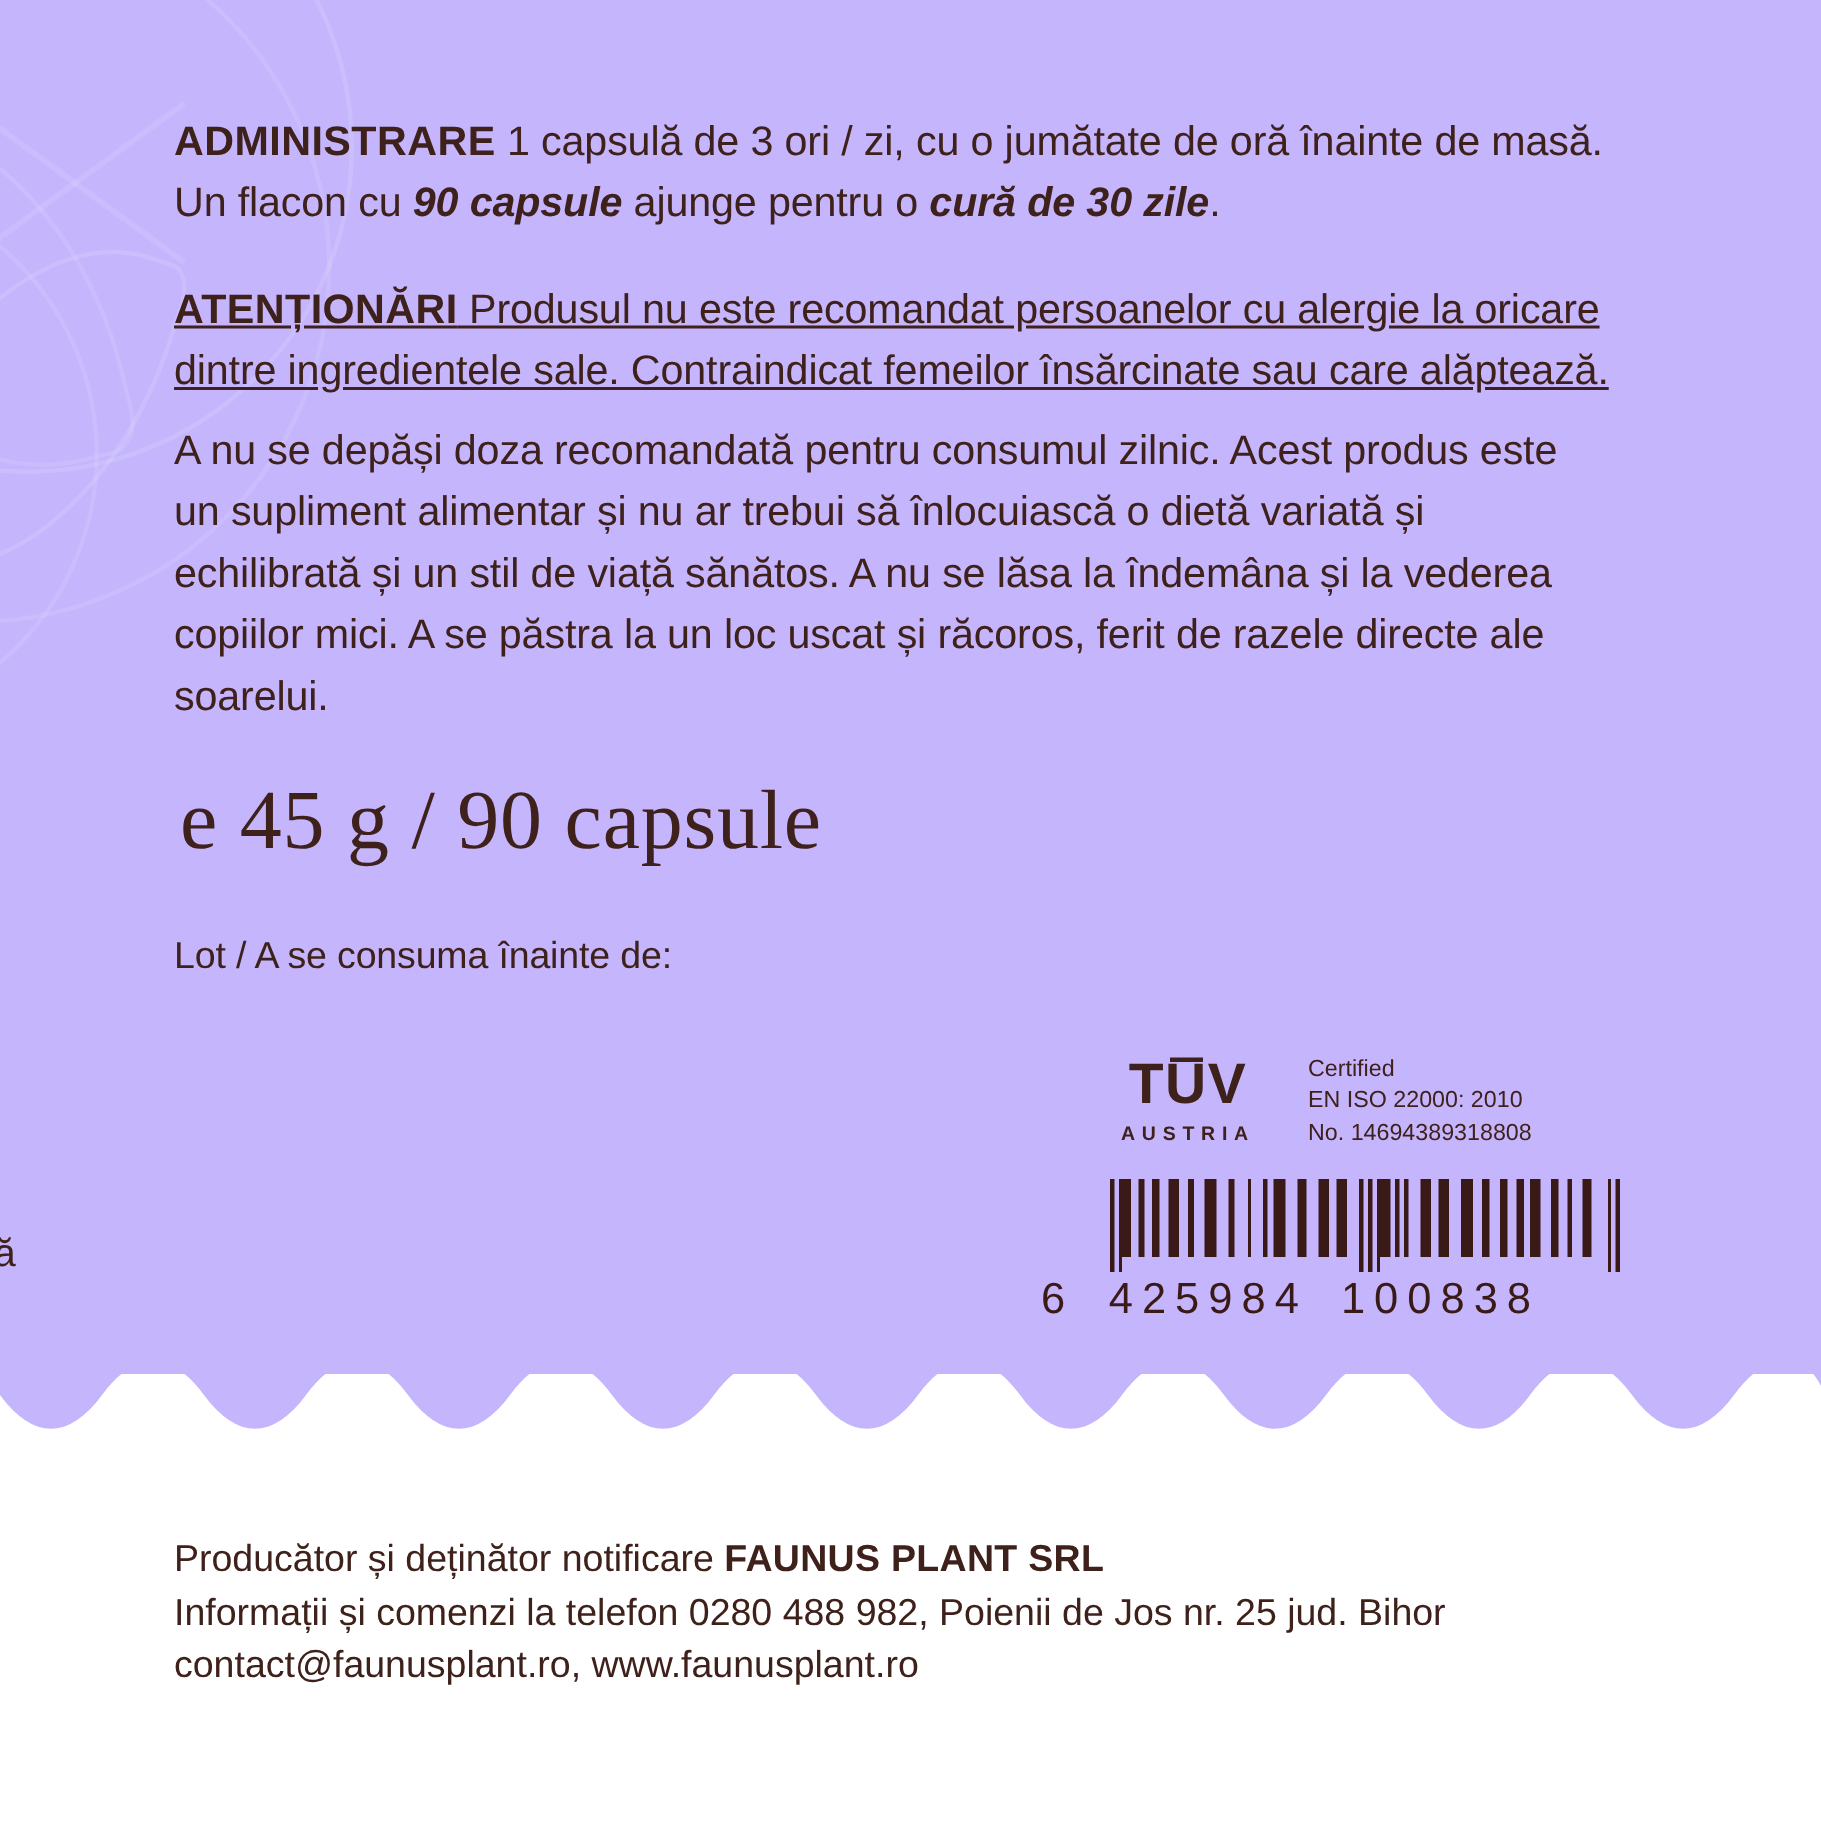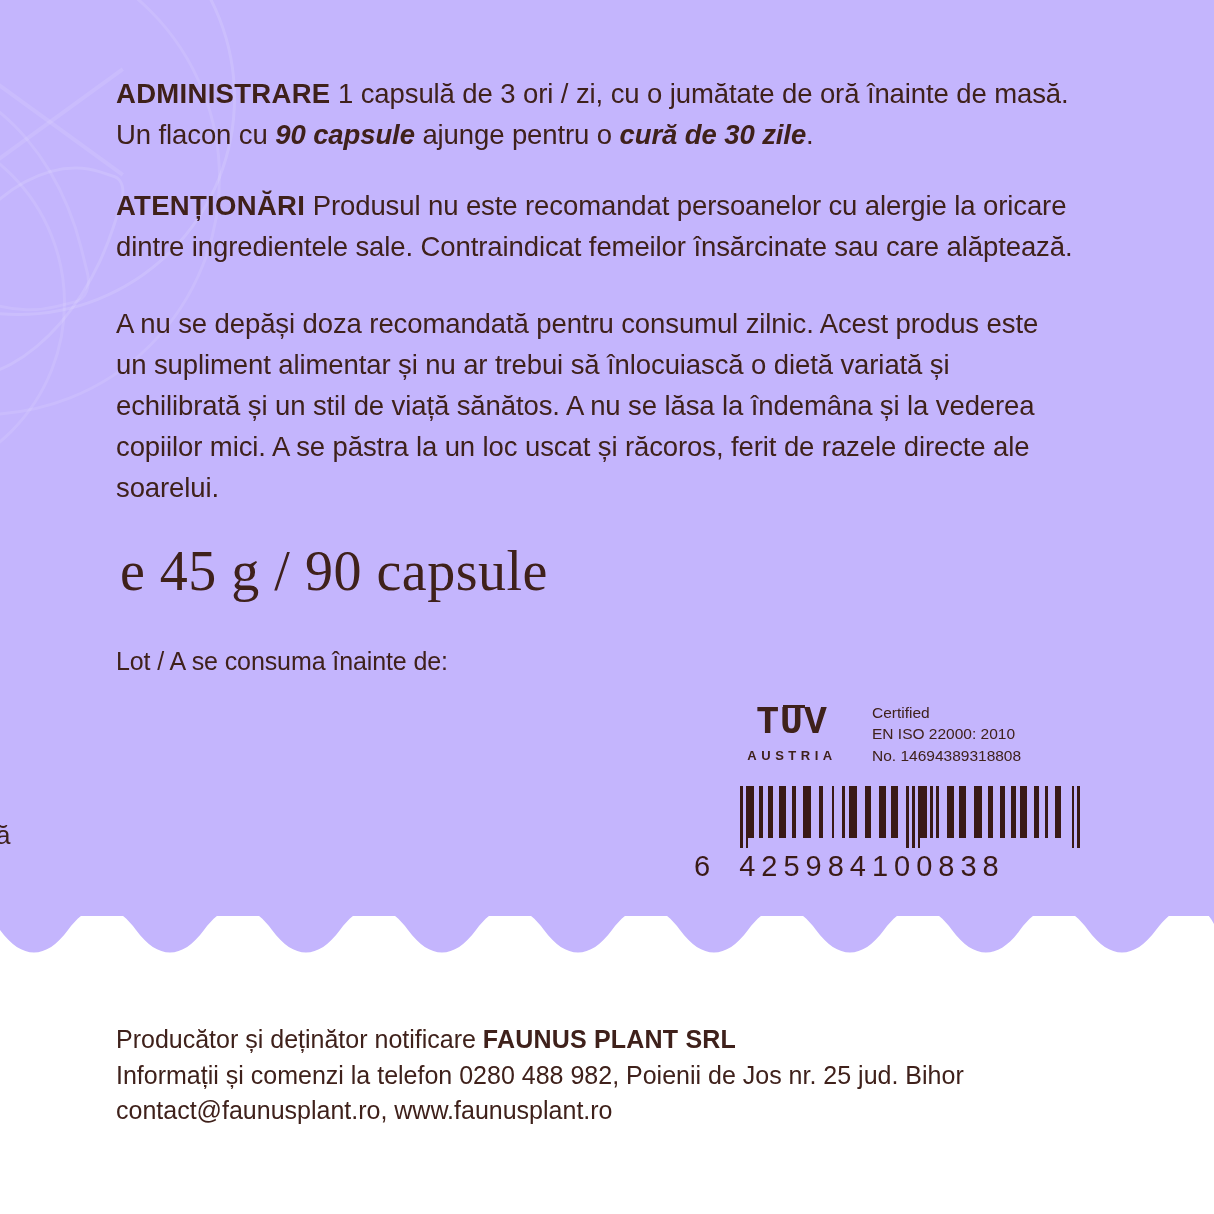--- a/index.html
+++ b/index.html
@@ -113,21 +113,21 @@
     letter-spacing: -0.1px;
   }
   .para .hd {
     font-weight: bold;
     letter-spacing: 0.3px;
   }
   .para .it {
     font-style: italic;
     font-weight: bold;
   }
-  .para.tight { margin-bottom: 36px; }
+  .para.tight { margin-bottom: 12px; text-decoration: underline; }
 
   .qty {
     font-family: "Liberation Serif", serif;
     font-size: 56px;
     color: #3f211b;
     margin: 26px 0 0 4px;
     letter-spacing: 0.5px;
   }
 
   .lot {
@@ -157,21 +157,21 @@
     display: flex;
     align-items: flex-start;
     gap: 16px;
   }
   .tuv {
     width: 128px;
     text-align: center;
     padding-top: 4px;
   }
   .tuv-mark {
-    font-family: Liberation Mono, monospace;
+    font-family: Liberation Sans, sans-serif;
     font-weight: bold;
     font-size: 38px;
     letter-spacing: 1px;
     color: #3f211b;
     line-height: 1;
     position: relative;
     display: inline-block;
   }
   .tuv-mark .bar {
     position: absolute;
@@ -221,21 +221,21 @@
     margin-top: 2px;
     display: flex;
     align-items: baseline;
     font-family: "Liberation Sans", sans-serif;
     font-size: 29px;
     color: #3a1a16;
     letter-spacing: 1px;
   }
   .bc-digits .lead { margin-right: 28px; }
   .bc-digits .grp1 { letter-spacing: 6px; }
-  .bc-digits .grp2 { letter-spacing: 6px; }
+  .bc-digits .grp2 { letter-spacing: 6px; margin-left: 22px; }
 
   
   .footer {
     position: absolute;
     left: 116px;
     top: 1022px;
     width: 1000px;
     font-size: 25px;
     line-height: 1.42;
     color: #3f211b;

